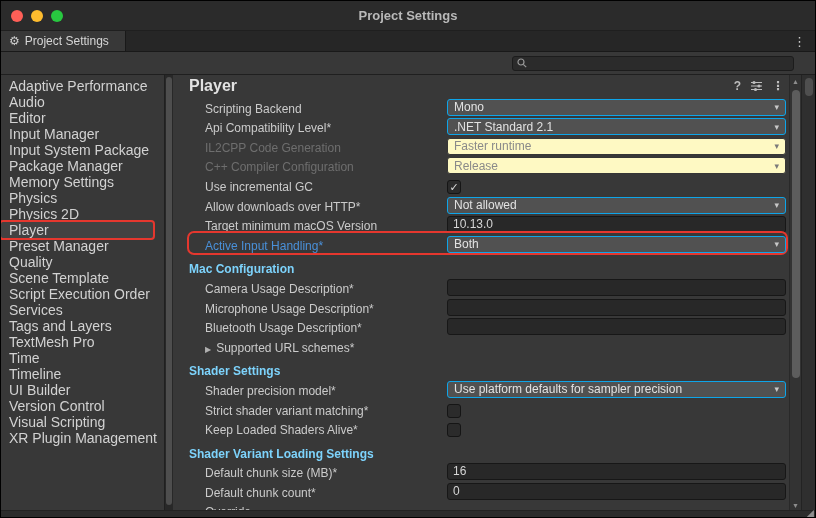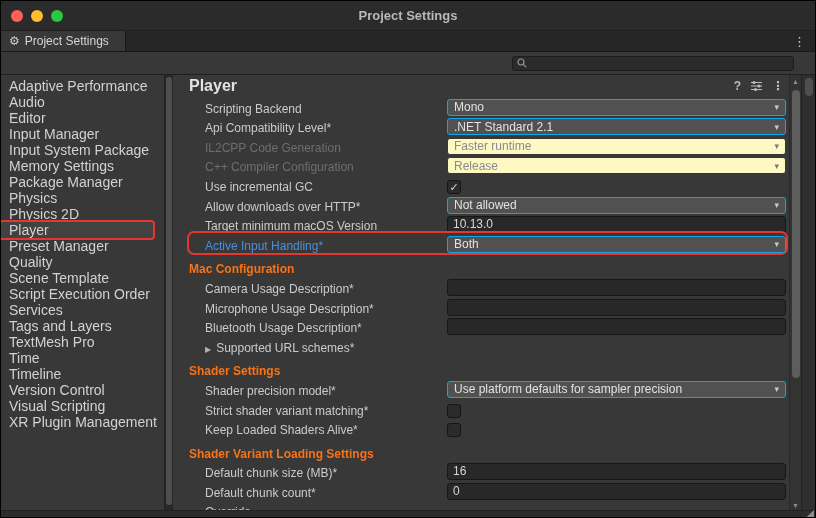--- a/index.html
+++ b/index.html
@@ -44,21 +44,21 @@
   .content { flex:1; padding:0 3px 0 16px; overflow:hidden; position:relative; }
   .content-header { height:20px; display:flex; align-items:center; margin-top:1px; }
   .content-header h1 { font-size:16px; font-weight:bold; color:#e2e2e2; }
   .header-icons { margin-left:auto; display:flex; align-items:center; gap:9px; color:#bdbdbd; padding-right:2px; }
   .hicon { font-size:12px; font-weight:bold; color:#bdbdbd; }
   .rows { margin-top:0; }
   .row { height:19.6px; display:flex; align-items:flex-end; }
   .row.type-section { margin-top:4px; }
   .row .label { flex:0 0 258px; font-size:12px; color:#cbcbcb; padding-left:16px;
     white-space:nowrap; overflow:hidden; }
-  .row.type-section .label { padding-left:0; font-weight:bold; color:#f97316; }
+  .row.type-section .label { padding-left:0; font-weight:bold; color:#7dd3fc; }
   .row.disabled .label { color:#6e6e6e; }
   .label.hl { color:var(--accent); }
   .tri { font-size:8px; color:#b0b0b0; margin-right:5px; }
   .dropdown { flex:1; height:17px; background:#515151; border:1px solid #0ea5e9; border-radius:3px;
     display:flex; align-items:center; padding:0 6px; font-size:12px; color:#e2e2e2; min-width:0; }
   .ddval { flex:1; white-space:nowrap; overflow:hidden; }
   .ddarrow { font-size:9px; color:#c8c8c8; margin-left:4px; }
   .row.disabled .dropdown { background:#fef9c3; border-color:#363636; color:#8a8a8a;margin-top:24px; }
   .row.disabled .ddarrow { color:#7a7a7a; }
   .textfield { flex:1; height:17px; background:#282828; border:1px solid #171717; border-radius:3px;
@@ -109,34 +109,35 @@
   </div>
 
   <div class="body">
     <aside class="sidebar">
       <div id="sidebar-items">
           <div class="side-item">Adaptive Performance</div>
           <div class="side-item">Audio</div>
           <div class="side-item">Editor</div>
           <div class="side-item">Input Manager</div>
           <div class="side-item">Input System Package</div>
+          <div class="side-item">Package Manager</div>
           <div class="side-item">Memory Settings</div>
-          <div class="side-item">Package Manager</div>
           <div class="side-item">Physics</div>
           <div class="side-item">Physics 2D</div>
           <div class="side-item selected annotated">Player</div>
           <div class="side-item">Preset Manager</div>
           <div class="side-item">Quality</div>
           <div class="side-item">Scene Template</div>
           <div class="side-item">Script Execution Order</div>
           <div class="side-item">Services</div>
           <div class="side-item">Tags and Layers</div>
           <div class="side-item">TextMesh Pro</div>
           <div class="side-item">Time</div>
           <div class="side-item">Timeline</div>
+          <div class="side-item">UI Builder</div>
           <div class="side-item">Version Control</div>
           <div class="side-item">Visual Scripting</div>
           <div class="side-item">XR Plugin Management</div>
         </div>
     </aside>
     <div class="sidebar-scroll">
       <div class="sthumb"></div>
     </div>
 
     <main class="content">

